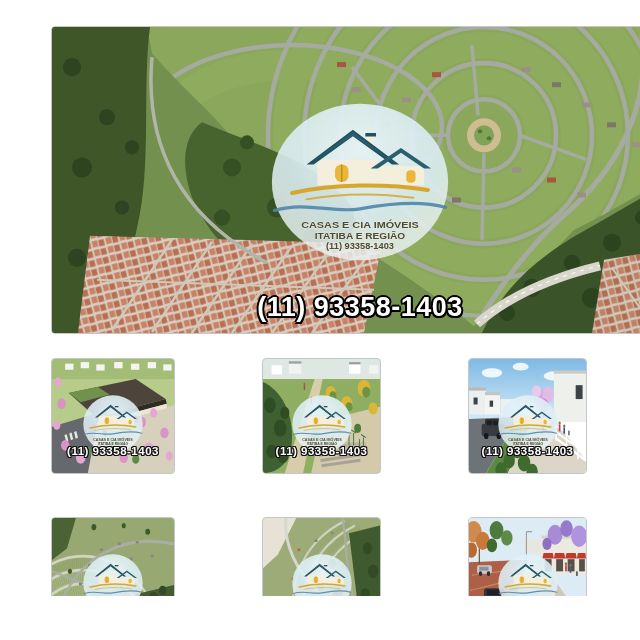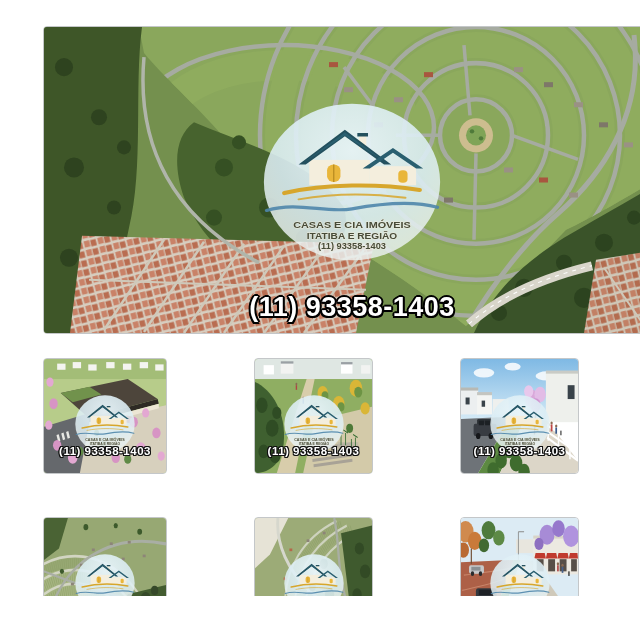--- a/index.html
+++ b/index.html
@@ -1,19 +1,19 @@
 <!DOCTYPE html>
 <html><head>
 <meta charset="utf-8">
 <title></title>
 <style>
   html,body{margin:0;padding:0;background:#ffffff;}
   *{box-sizing:border-box;}
   .page{position:relative;width:640px;height:596px;background:#ffffff;
-        font-family:"Liberation Sans",sans-serif;overflow:hidden;padding:10px 3px;}
+        font-family:"Liberation Sans",sans-serif;overflow:hidden;padding:10px 11px;}
   .tile{position:relative;overflow:hidden;border:1px solid #c4c7c9;border-radius:4px;background:#fff;}
   .tile-top{width:618px;height:308px;margin-bottom:8px;}
   .grid{display:grid;grid-template-columns:204px 199px 199px;grid-template-rows:148px 143px;
         column-gap:7px;row-gap:11px;width:618px;}
   .scene{position:absolute;inset:0;width:100%;height:100%;display:block;}
   
   .watermark{position:absolute;left:50%;pointer-events:none;}
   .wm-large{width:178px;height:158px;top:76px;margin-left:-89px;}
   .wm-small{width:60px;height:58px;top:36px;margin-left:-30px;}
   .watermark svg{width:100%;height:100%;display:block;}

